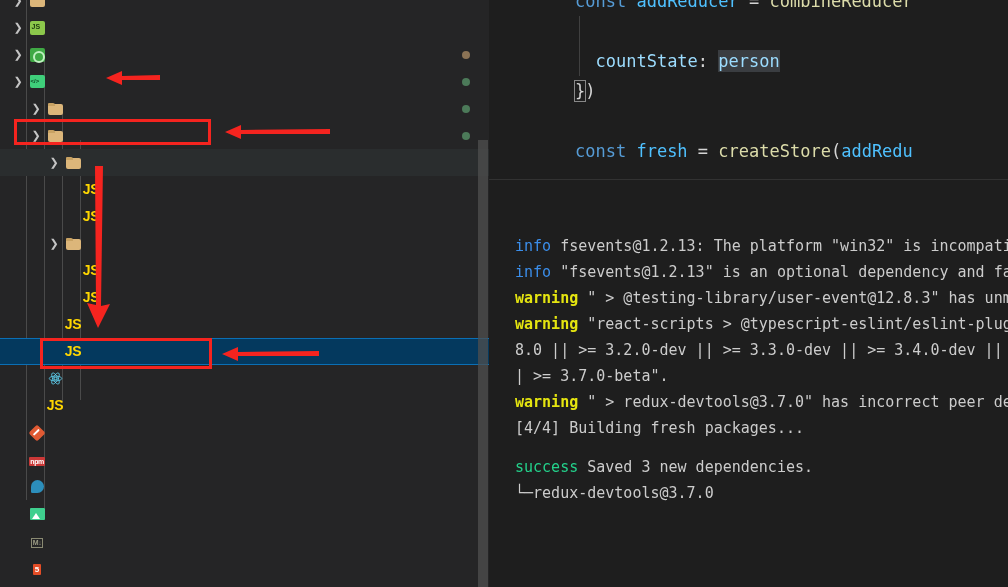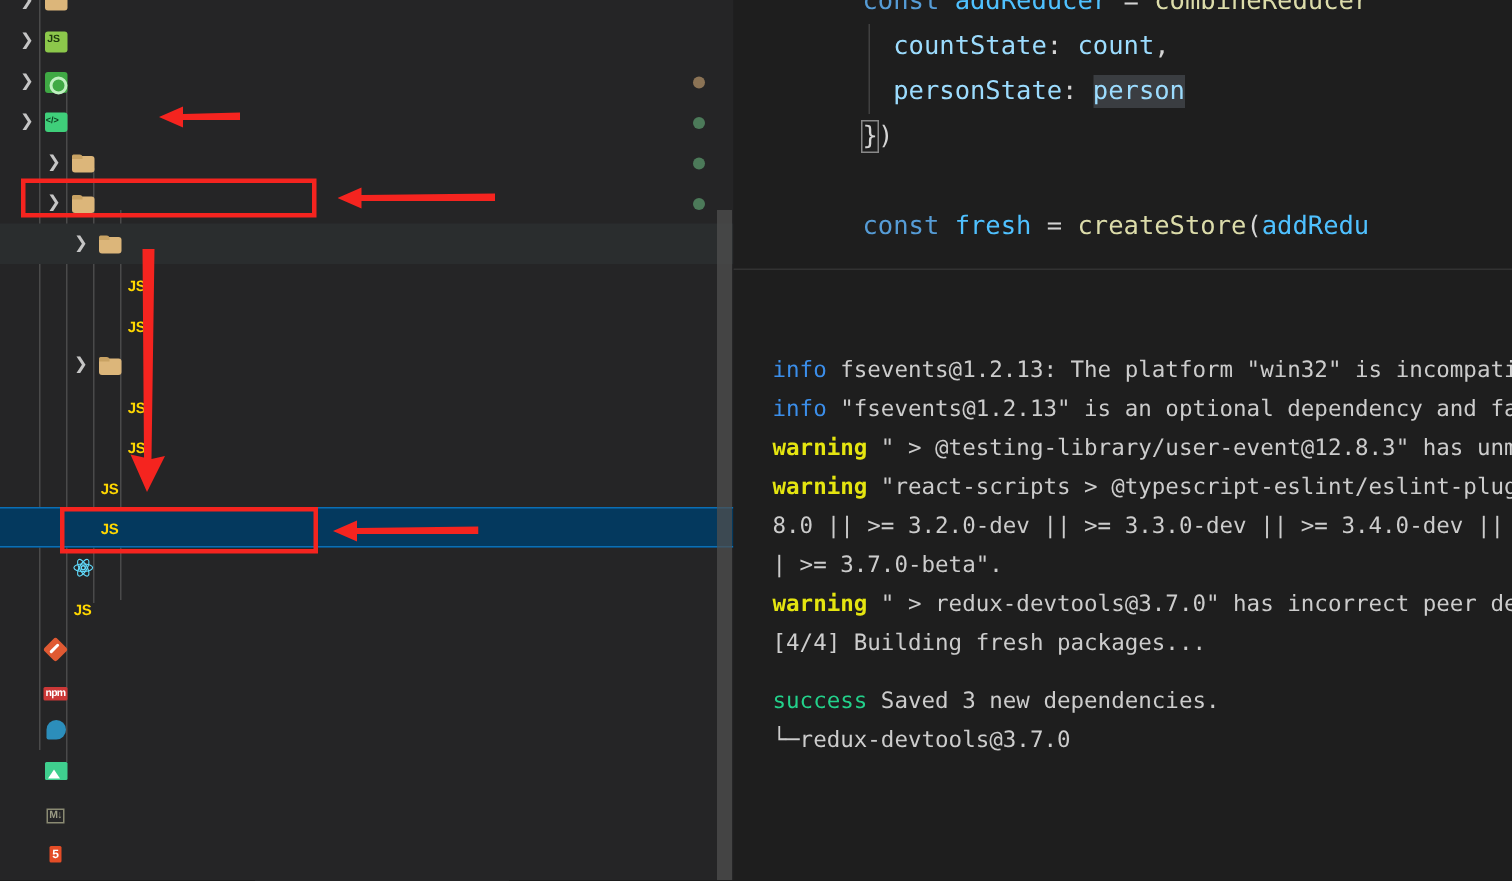--- a/index.html
+++ b/index.html
@@ -100,21 +100,21 @@
     content: "";
     position: absolute;
     left: 0; top: 0px;
     width: 7px; height: 3px;
     background: #c8a263;
     border-radius: 1px 2px 0 0;
   }
   .folder-glyph.tan::before { background: #dcb67a; }
 
   .js-badge {
-    font-size: 10px; font-weight: 700;
+    font-size: 14px; font-weight: 700;
     color: #ffd700; letter-spacing: -0.3px;
   }
   .npm-badge {
     display: inline-block;
     font-size: 7px; font-weight: 700;
     color: #fff; background: #cb3837;
     padding: 0 1px; line-height: 9px;
     letter-spacing: -0.5px;
     border-radius: 1px;
   }
@@ -493,22 +493,22 @@
           <span class="ficon" style="left:28px;"><span class="html5-badge">5</span></span>
           <span class="label" style="left:50px;color:#cccccc;"></span>
         </div>
       </div>
     <div id="sidebar-scrollbar"></div>
   </div>
 
   <div id="editor">
     <div id="code">
         <div class="code-line" style="position:absolute;left:0;top:-14px;width:519px;"><span class="lnum"></span><span class="ctext"><span class="t-kw">const&nbsp;</span><span class="t-const">addReducer</span><span class="t-plain">&nbsp;=&nbsp;</span><span class="t-fn">combineReducer</span></span></div>
-        <div class="code-line" style="position:absolute;left:0;top:16px;width:519px;"><span class="ind-guide"></span><span class="lnum"></span><span class="ctext"><span class="t-plain">&nbsp;&nbsp;</span><span class="t-prop">countState</span><span class="t-plain">:&nbsp;</span><span class="t-prop">count</span><span class="t-plain">,</span></span></div>
-        <div class="code-line" style="position:absolute;left:0;top:46px;width:519px;"><span class="ind-guide"></span><span class="lnum"></span><span class="ctext"><span class="t-plain">&nbsp;&nbsp;</span><span class="t-prop">personState</span><span class="t-plain">:&nbsp;</span><span class="t-prop wordhl">person</span></span></div>
+        <div class="code-line" style="position:absolute;left:0;top:16px;width:519px;"><span class="ind-guide"></span><span class="lnum"></span></div>
+        <div class="code-line" style="position:absolute;left:0;top:46px;width:519px;"><span class="ind-guide"></span><span class="lnum"></span><span class="ctext"><span class="t-plain">&nbsp;&nbsp;</span><span class="t-prop">countState</span><span class="t-plain">:&nbsp;</span><span class="t-prop wordhl">person</span></span></div>
         <div class="code-line" style="position:absolute;left:0;top:76px;width:519px;"><span class="lnum"></span><span class="ctext"><span class="t-plain bracket-match">}</span><span class="t-plain">)</span></span></div>
         <div class="code-line" style="position:absolute;left:0;top:106px;width:519px;"><span class="lnum"></span><span class="ctext"></span></div>
         <div class="code-line" style="position:absolute;left:0;top:136px;width:519px;"><span class="lnum"></span><span class="ctext"><span class="t-kw">const&nbsp;</span><span class="t-const">fresh</span><span class="t-plain">&nbsp;=&nbsp;</span><span class="t-fn">createStore</span><span class="t-plain">(</span><span class="t-const">addRedu</span></span></div>
       </div>
   </div>
 
   <div id="panel">
     <div id="panel-tabs">
         <div class="ptab"></div>
         <div class="ptab"></div>

